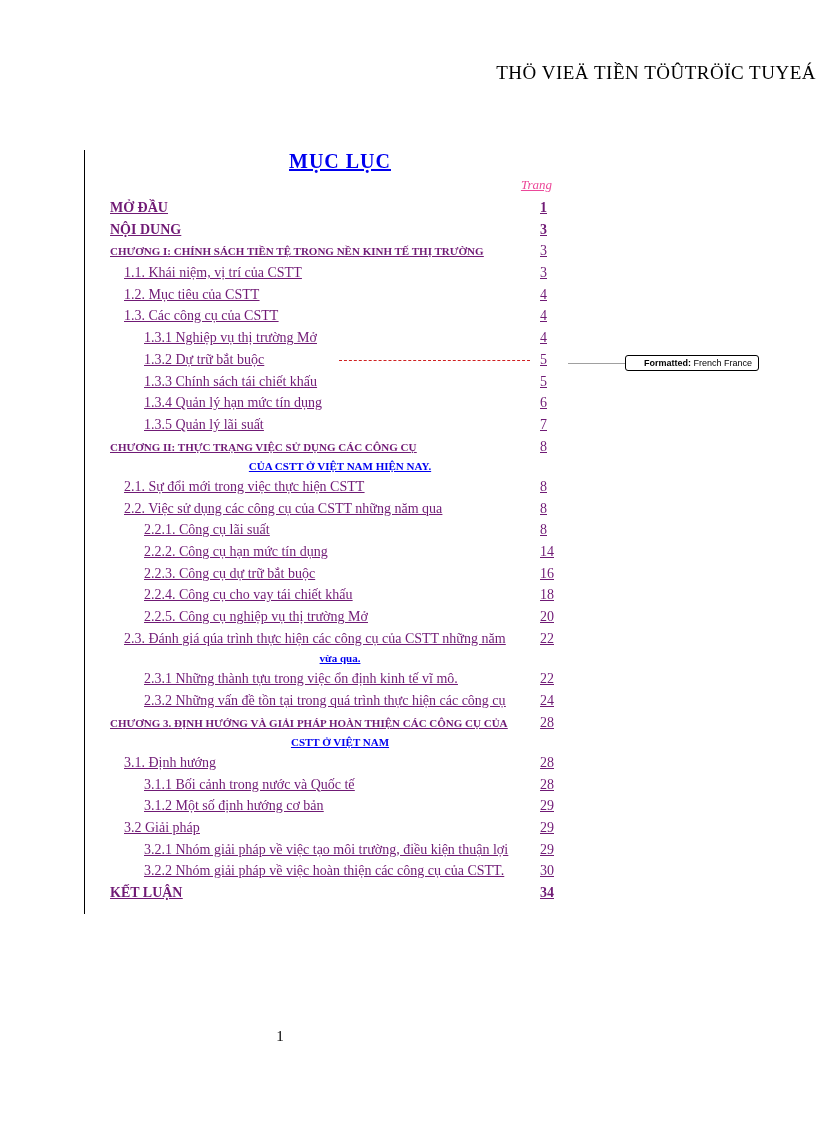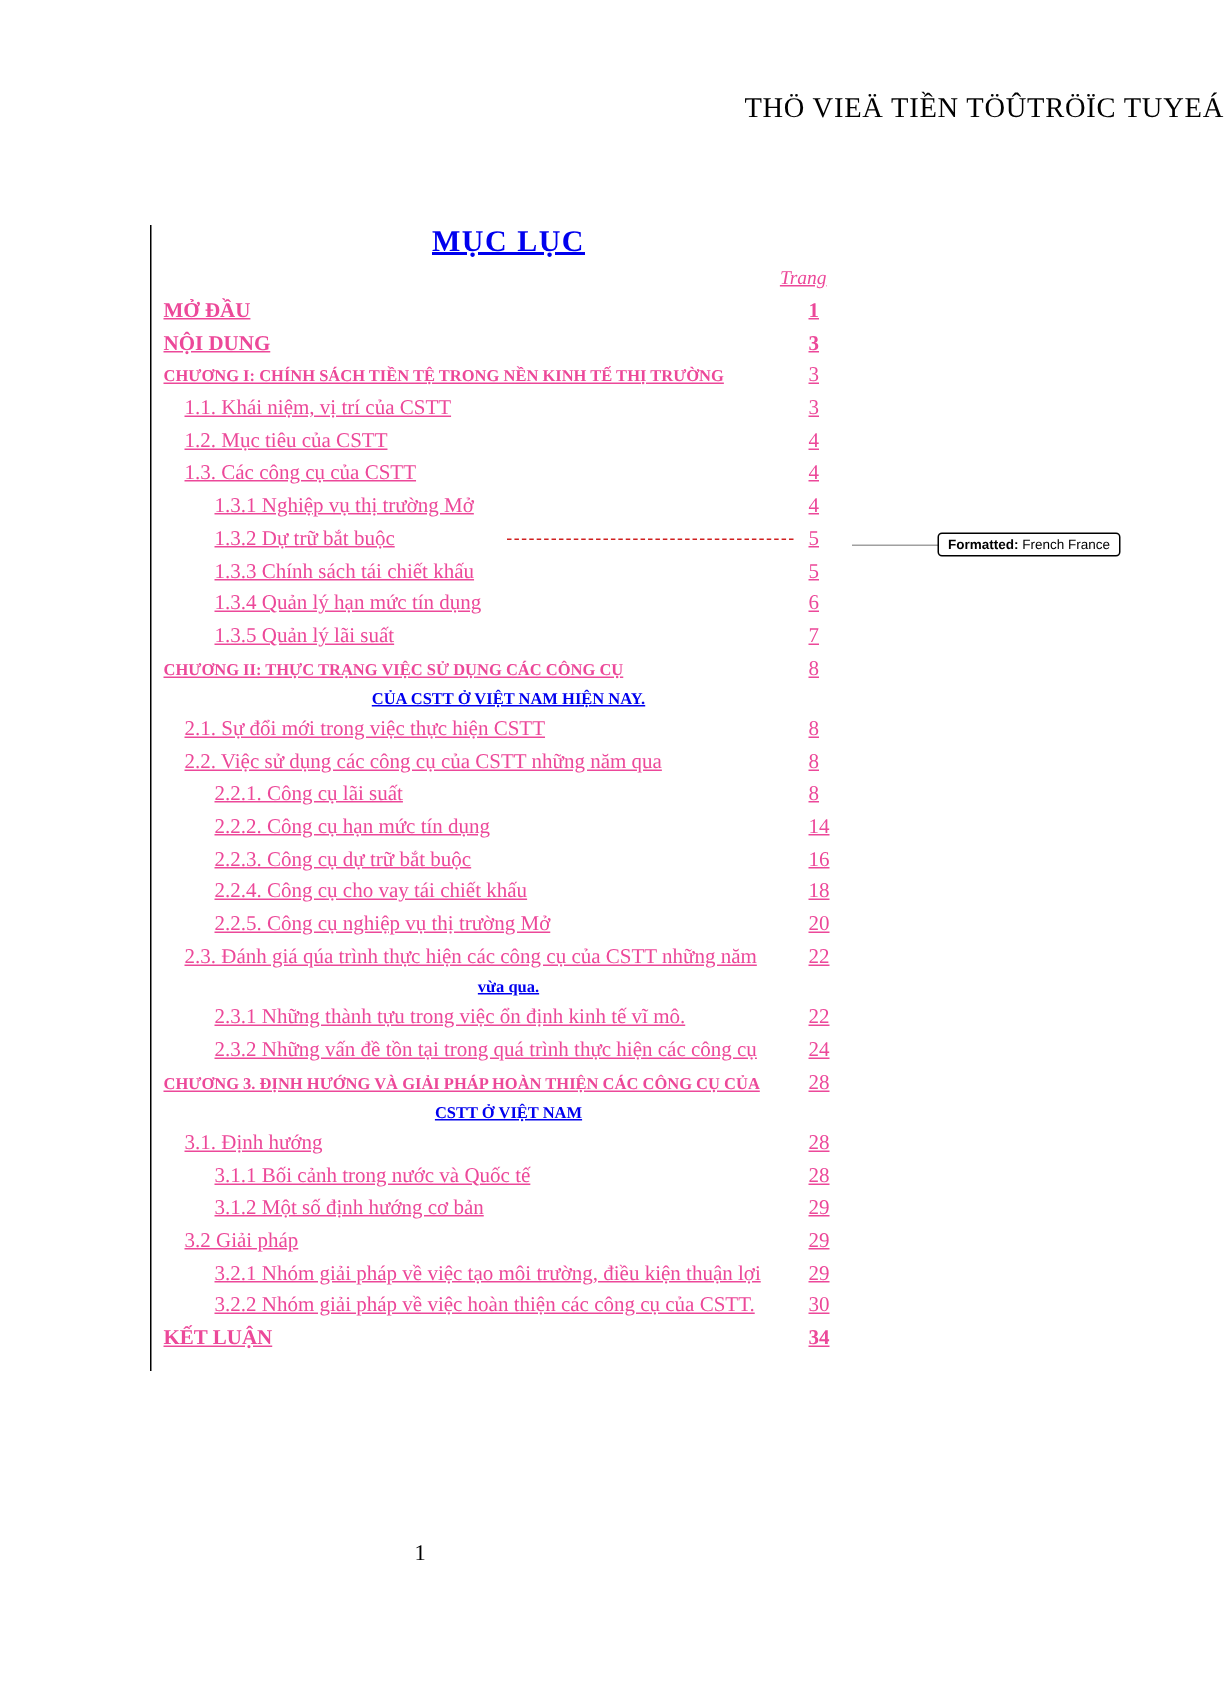--- a/index.html
+++ b/index.html
@@ -16,24 +16,24 @@
     position: absolute;
     top: 62px;
     right: 0;
     font-size: 19px;
     font-family: "Times New Roman", serif;
     letter-spacing: 0.5px;
   }
   .content-wrap {
     position: absolute;
     top: 150px;
-    left: 100px;
+    left: 84px;
     width: 460px;
     border-left: 1.5px solid #000;
-    padding-left: 8px;
+    padding-left: 25px;
     padding-bottom: 10px;
   }
   .toc-title {
     text-align: center;
     font-size: 20px;
     font-weight: bold;
     color: #0000ee;
     text-decoration: underline;
     letter-spacing: 1px;
     margin-bottom: 4px;
@@ -45,21 +45,22 @@
     color: #ec4899;
     text-decoration: underline;
     padding-right: 18px;
     margin-bottom: 4px;
   }
   .toc-row {
     display: flex;
     align-items: baseline;
     font-size: 14px;
     line-height: 1.55;
-    color: #ec4899;
+    color: #701a75;
+    text-decoration: underline;
   }
   .toc-row .label {
     flex: 1;
     text-decoration: underline;
   }
   .toc-row .pg {
     width: 30px;
     text-align: left;
     text-decoration: underline;
     padding-left: 6px;
@@ -90,21 +91,21 @@
     left: 625px;
     top: 355px;
     border: 1px solid #000;
     border-radius: 3px;
     font-family: Arial, sans-serif;
     font-size: 9px;
     padding: 2px 6px 2px 6px;
     background: #fff;
     white-space: nowrap;
   }
-  .balloon b { font-weight: bold; }
+  .balloon b { font-weight: bold; margin-left: 12px; }
   .balloon-line {
     position: absolute;
     left: 568px;
     top: 363px;
     width: 58px;
     height: 1px;
     border-top: 1px solid #a0a0a0;
   }
   .page-num {
     position: absolute;

